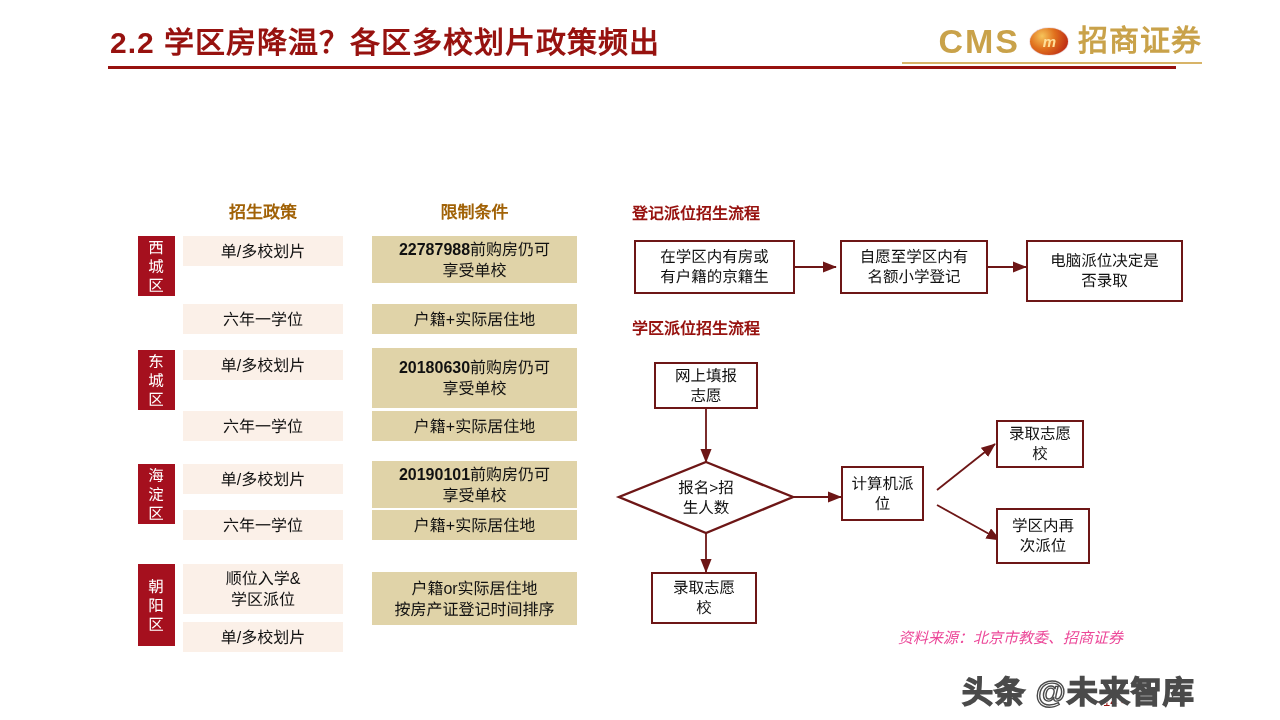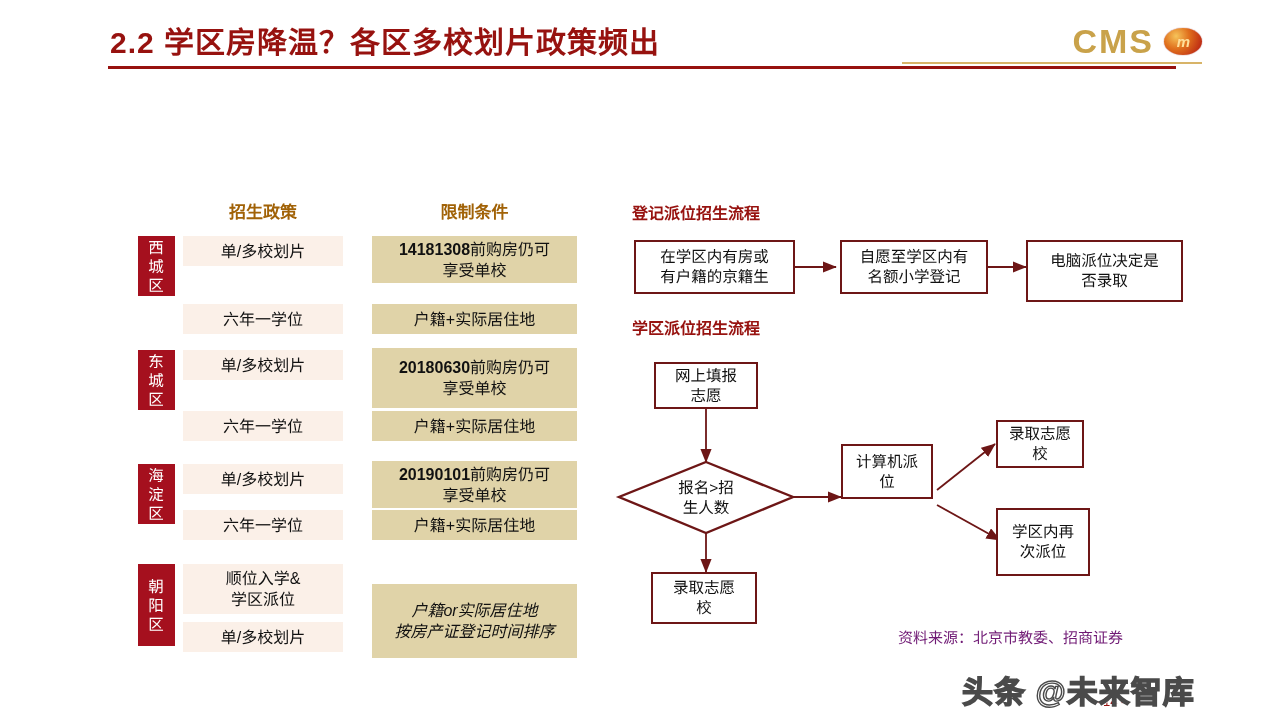--- a/index.html
+++ b/index.html
@@ -199,22 +199,23 @@
     pointer-events: none;
     overflow: visible;
   }
 
   
   .source {
     position: absolute;
     left: 898px;
     top: 626px;
     font-size: 15px;
-    color: #701a75;
+    color: #ec4899;
     white-space: nowrap;
+    font-style: italic;
   }
   .pagenum {
     position: absolute;
     left: 1095px;
     top: 694px;
     font-size: 13px;
     color: #97120f;
   }
   .watermark {
     position: absolute;
@@ -235,39 +236,40 @@
 <div class="slide">
 
   <div class="page-title">2.2  学区房降温？各区多校划片政策频出</div>
   <div class="title-rule"></div>
 
   <div class="brand">
     <span class="brand-cms">CMS</span>
     <span class="brand-emblem">
       <span>m</span>
     </span>
+    <span class="brand-cn">招商证券</span>
   </div>
   <div class="brand-underline"></div>
 
 
   <div class="table-area">
     <div class="col-head policy">招生政策</div>
     <div class="col-head limit">限制条件</div>
     <div id="table-cells">
         <div class="dist-label" style="left: 138px; top: 236px; height: 60px;">
           <span class="vtxt">西城区</span>
         </div>
         <div class="cell policy" style="top: 236px; height: 30px;">
           <span>单/多校划片</span>
         </div>
         <div class="cell policy" style="top: 304px; height: 30px;">
           <span>六年一学位</span>
         </div>
         <div class="cell limit" style="top: 236px; height: 47px;">
-          <span><b>14181308</b>前购房仍可<br>享受单校</span>
+          <span><b>22787988</b>前购房仍可<br>享受单校</span>
         </div>
         <div class="cell limit" style="top: 304px; height: 30px;">
           <span>户籍+实际居住地</span>
         </div>
         <div class="dist-label" style="left: 138px; top: 350px; height: 60px;">
           <span class="vtxt">东城区</span>
         </div>
         <div class="cell policy" style="top: 350px; height: 30px;">
           <span>单/多校划片</span>
         </div>
@@ -297,21 +299,21 @@
         </div>
         <div class="dist-label" style="left: 138px; top: 564px; height: 82px;">
           <span class="vtxt">朝阳区</span>
         </div>
         <div class="cell policy" style="top: 564px; height: 50px;">
           <span>顺位入学&amp;<br>学区派位</span>
         </div>
         <div class="cell policy" style="top: 622px; height: 30px;">
           <span>单/多校划片</span>
         </div>
-        <div class="cell limit" style="top: 584px; height: 74px; font-style: italic;">
+        <div class="cell limit" style="top: 572px; height: 53px;">
           <span>户籍or实际居住地<br>按房产证登记时间排序</span>
         </div>
       </div>
   </div>
 
   <div class="flow-head" style="left:632px; top:200px;">登记派位招生流程</div>
   <div class="flow-head" style="left:632px; top:315px;text-align:right;">学区派位招生流程</div>
 
   <svg class="connectors" viewBox="0 0 1280 720">
     <defs>
@@ -341,27 +343,27 @@
       </div>
       <div class="fbox" style="left: 1026px; top: 240px; width: 157px; height: 62px;">
         <span>电脑派位决定是<br>否录取</span>
       </div>
       <div class="fbox" style="left: 654px; top: 362px; width: 104px; height: 47px;">
         <span>网上填报<br>志愿</span>
       </div>
       <div class="fbox" style="left: 651px; top: 572px; width: 106px; height: 52px;">
         <span>录取志愿<br>校</span>
       </div>
-      <div class="fbox" style="left: 841px; top: 444px; width: 92px; height: 55px;">
+      <div class="fbox" style="left: 841px; top: 466px; width: 83px; height: 55px;">
         <span>计算机派<br>位</span>
       </div>
       <div class="fbox" style="left: 996px; top: 420px; width: 88px; height: 48px;">
         <span>录取志愿<br>校</span>
       </div>
-      <div class="fbox" style="left: 996px; top: 508px; width: 94px; height: 68px;">
+      <div class="fbox" style="left: 996px; top: 508px; width: 94px; height: 56px;">
         <span>学区内再<br>次派位</span>
       </div>
     </div>
 
   <div class="diamond" style="left:619px; top:462px; width:174px; height:71px;">
     <div class="dtxt">报名&gt;招<br>生人数</div>
   </div>
 
   <div class="source">资料来源：北京市教委、招商证券</div>
   <div class="pagenum">- 14 -</div>

